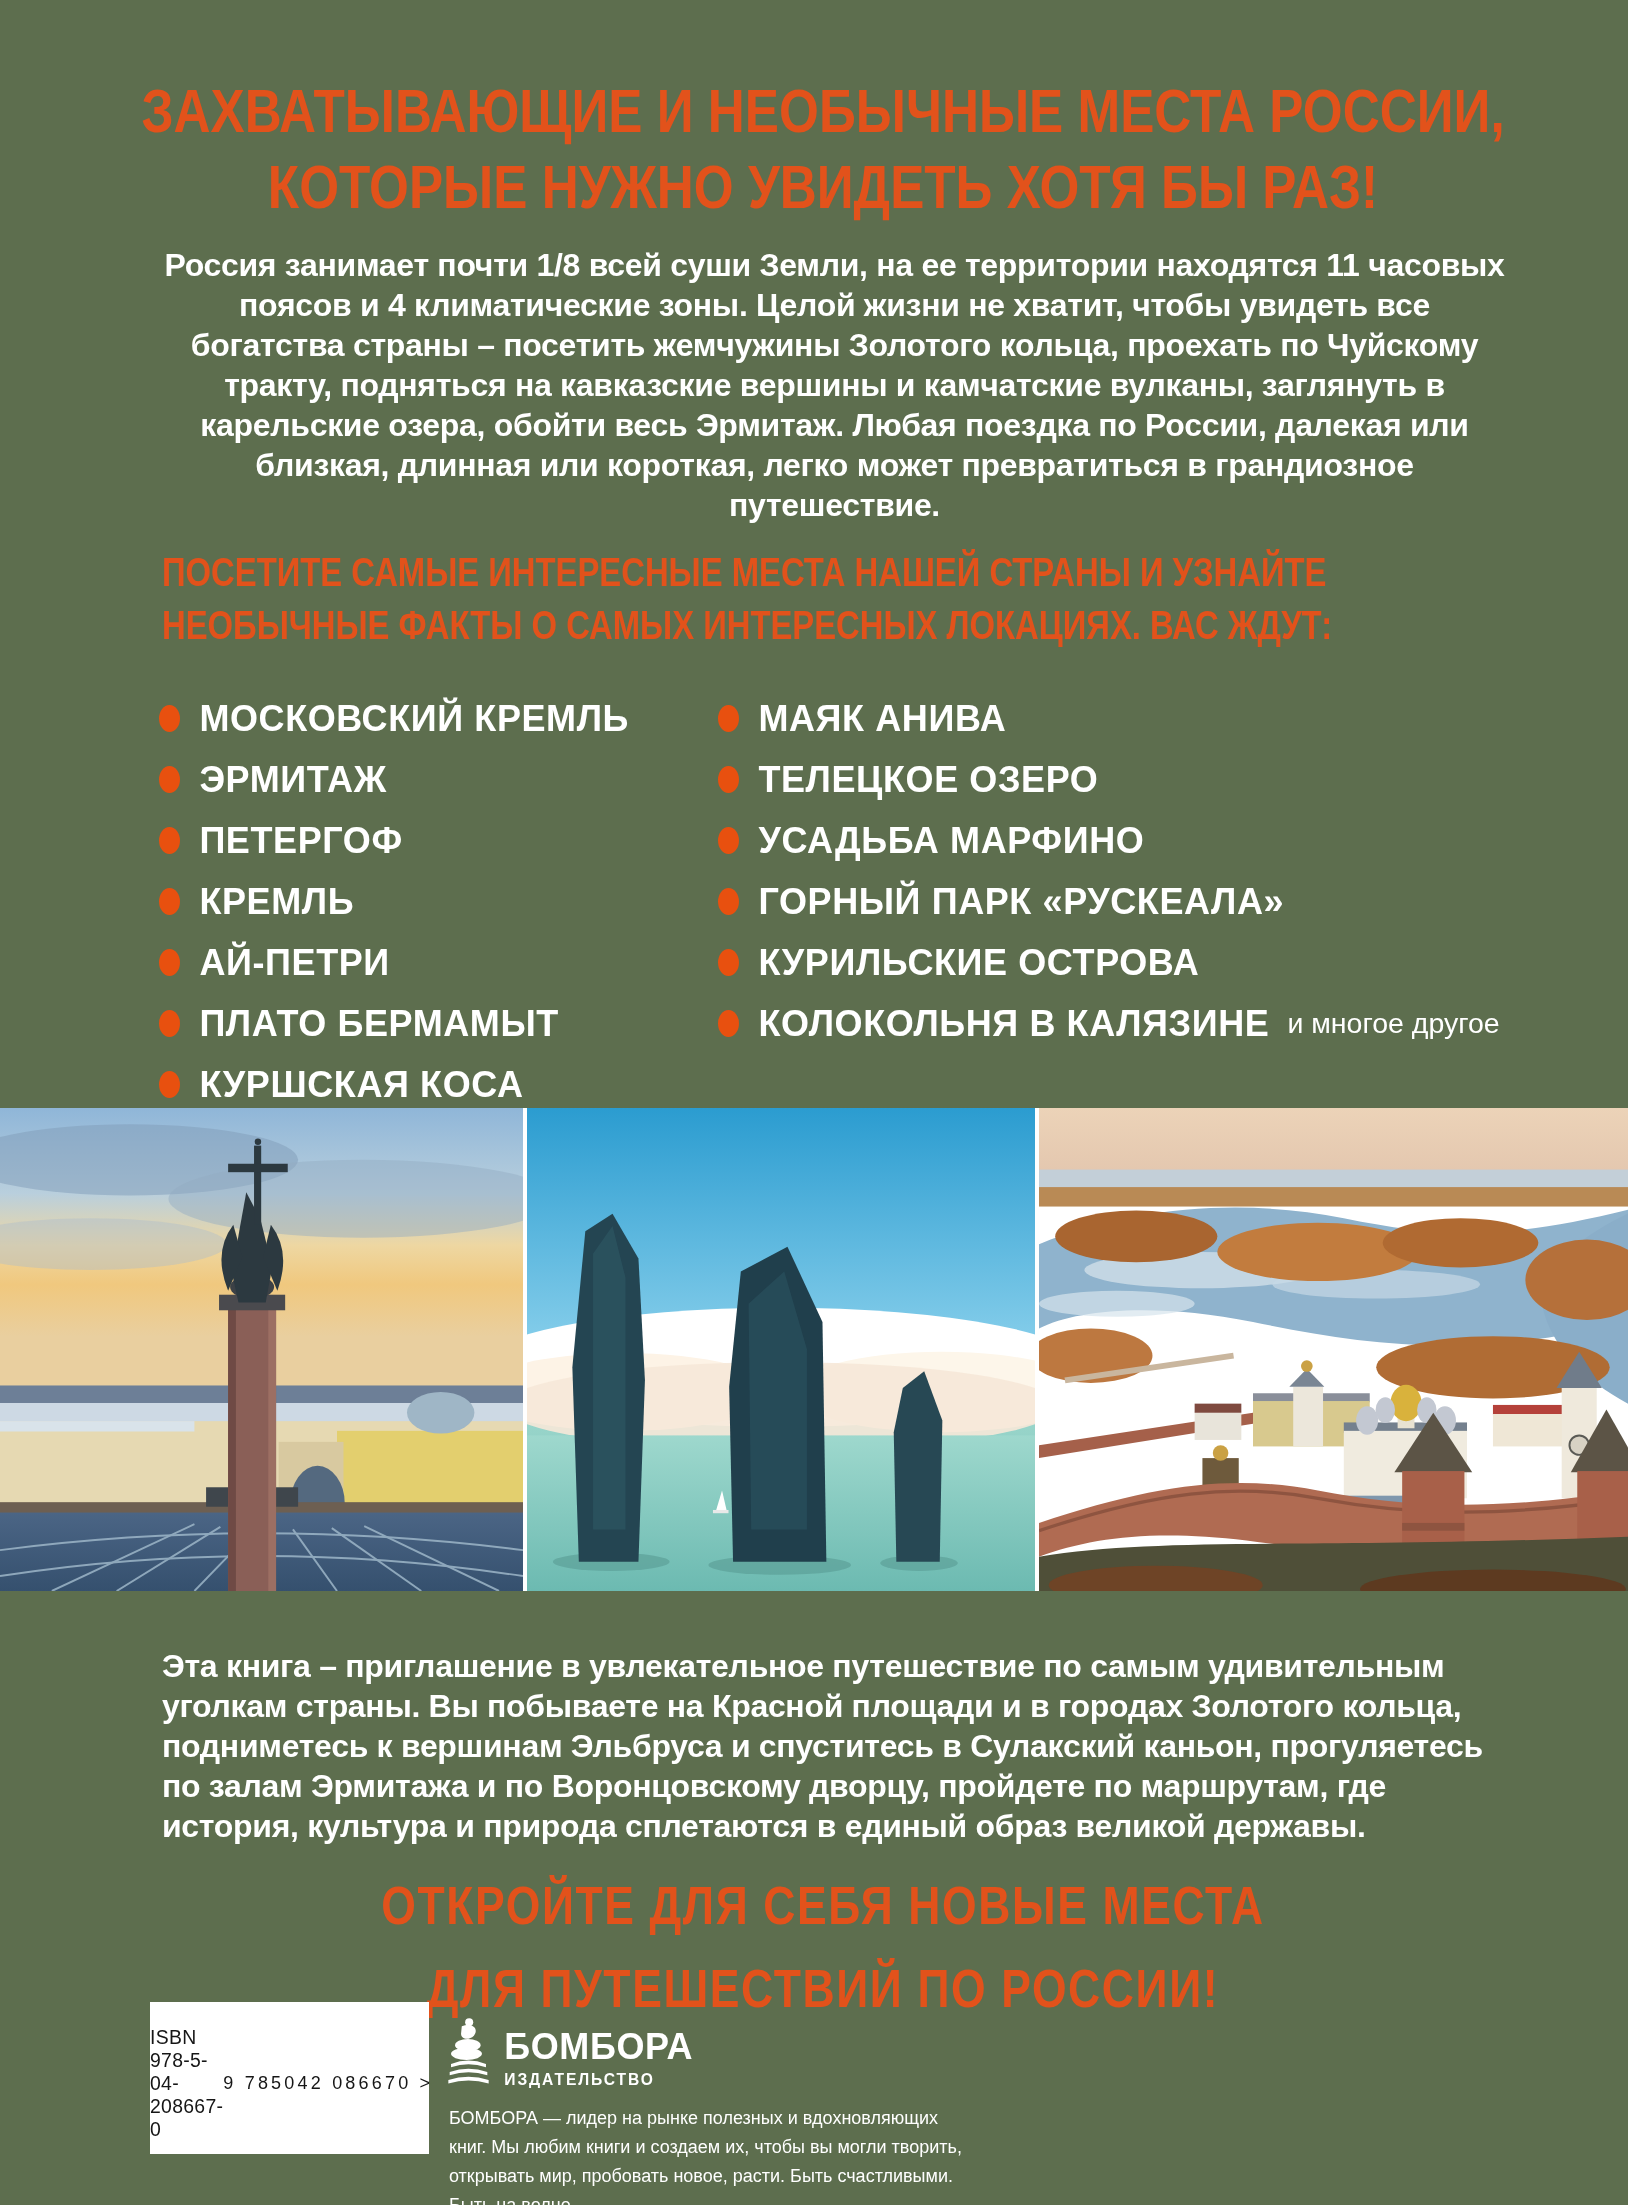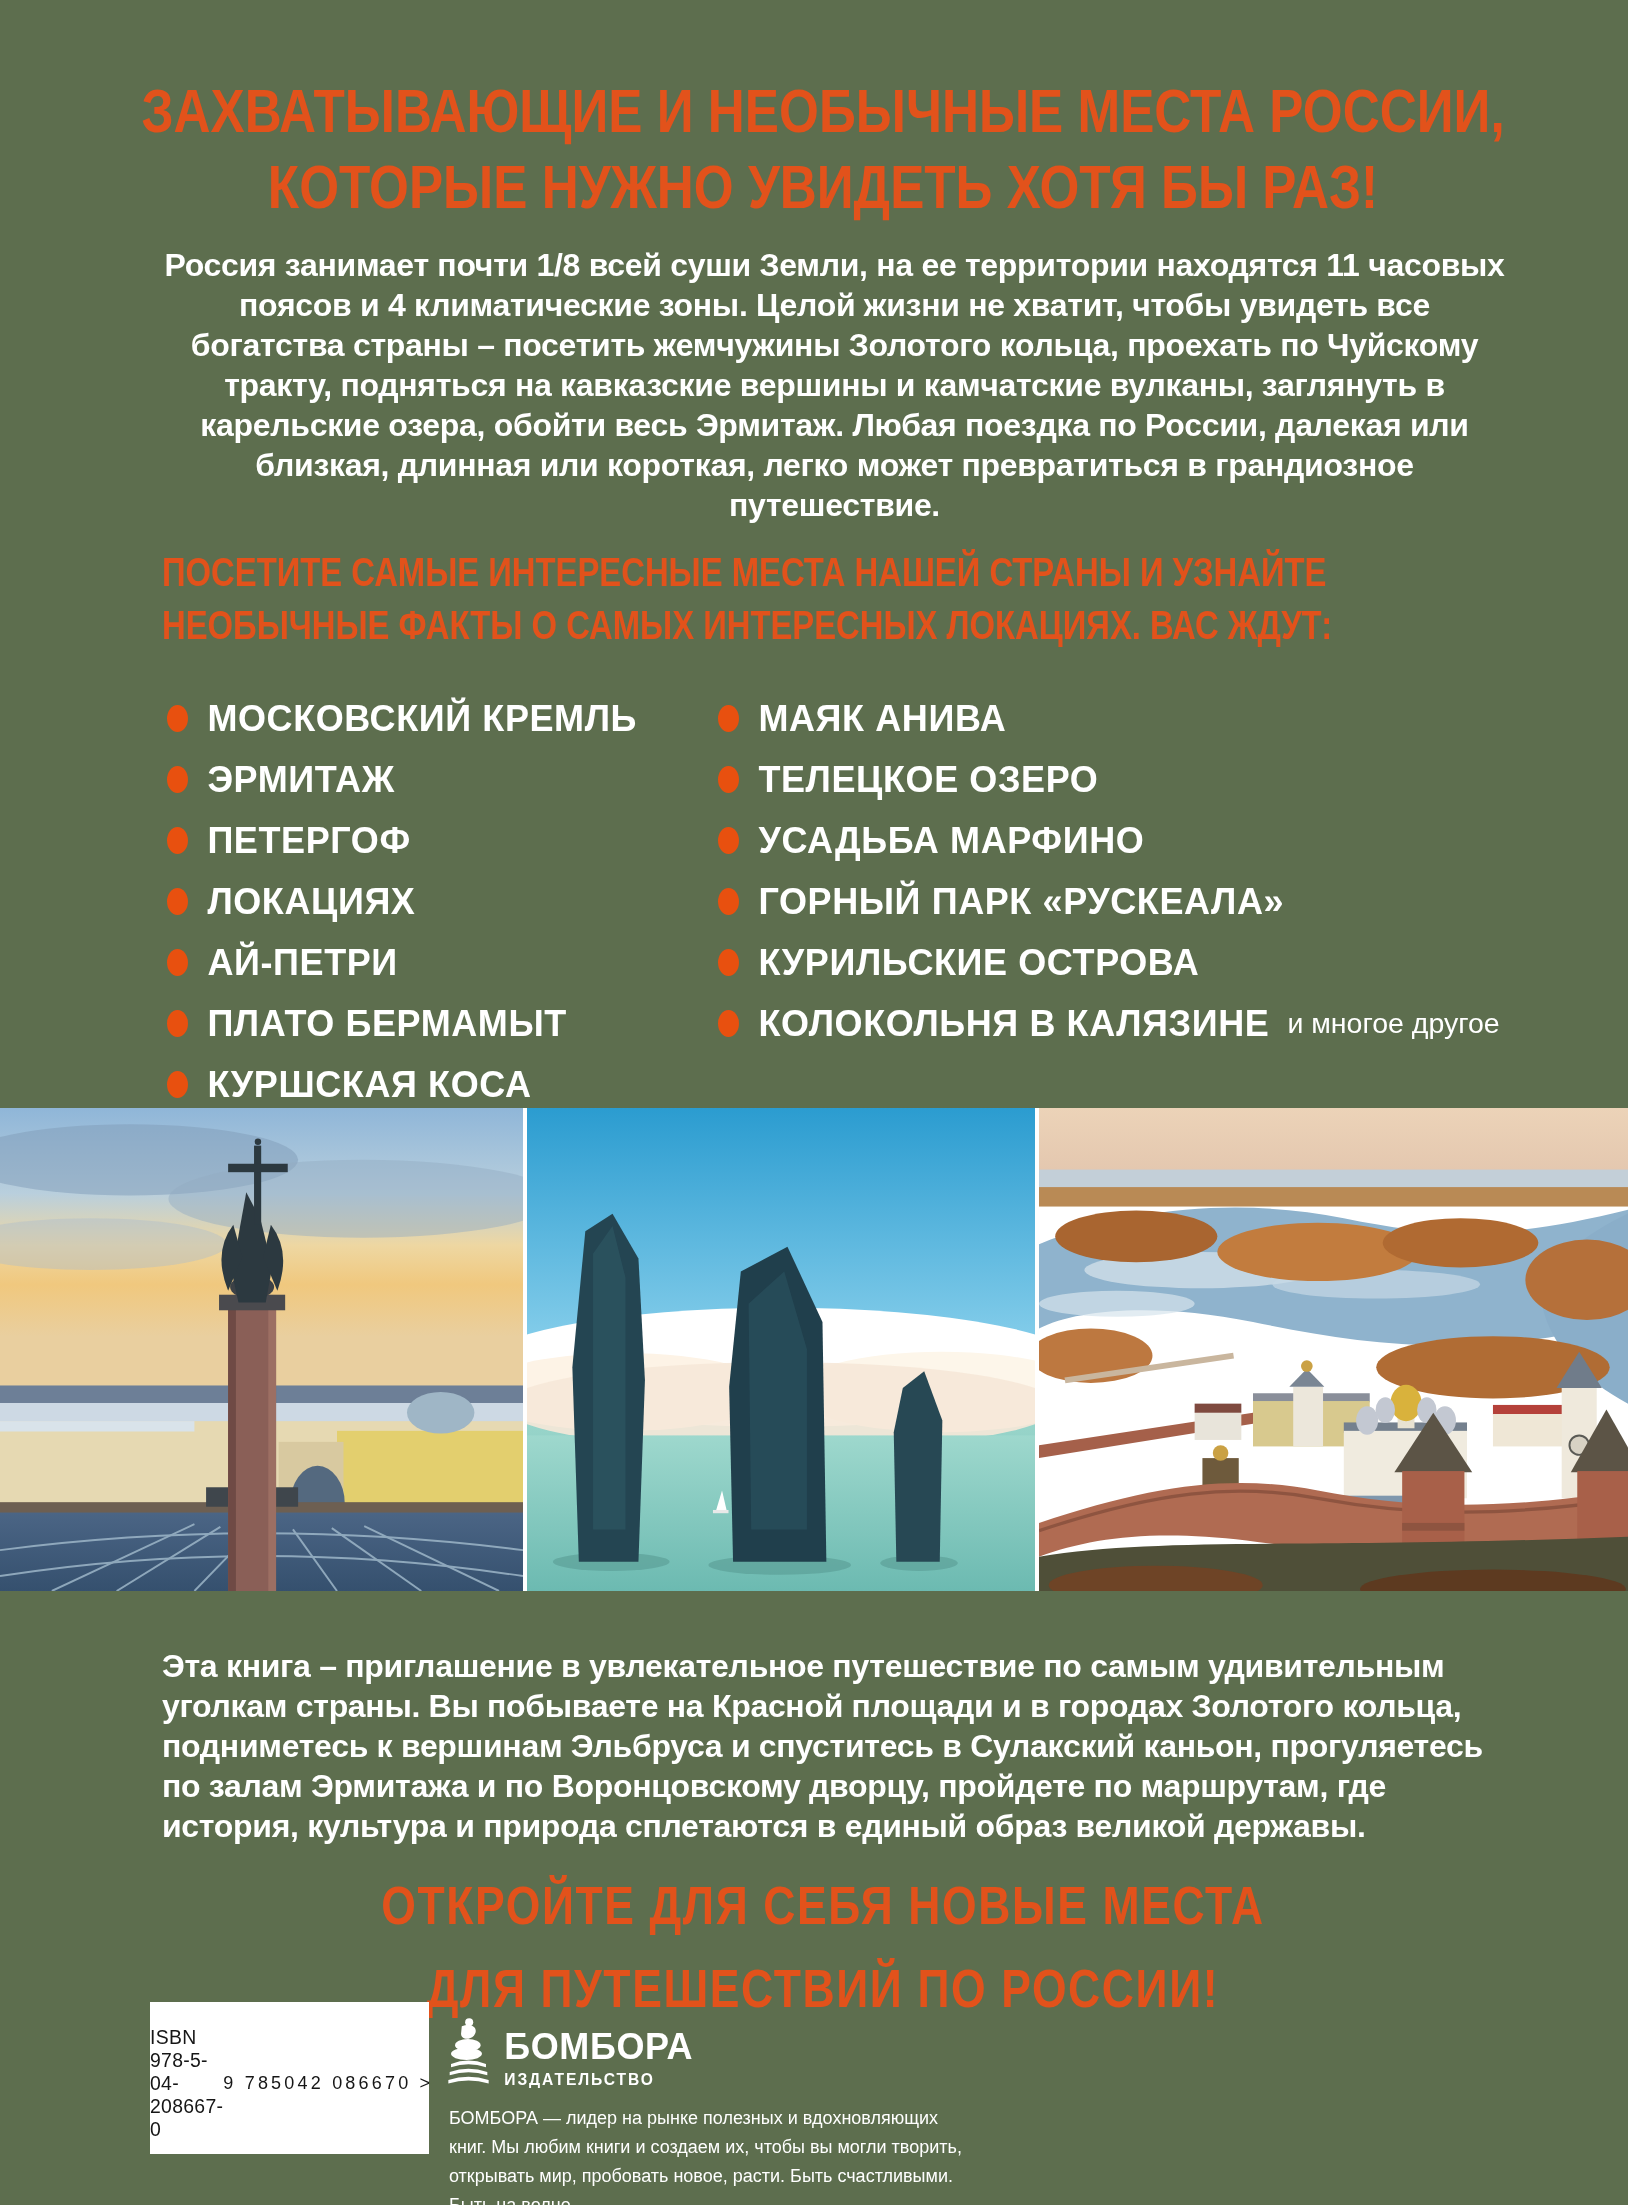--- a/index.html
+++ b/index.html
@@ -26,21 +26,21 @@
   .outro{top:1646px;}
   
   .subheading{
     position:absolute; top:546px; left:162px;
     color:#e2521b; font-weight:bold; font-size:40px; line-height:53px;
     transform:scaleX(0.82); transform-origin:0 0;
   }
   .subheading div{white-space:nowrap;}
   
   .list{position:absolute; top:688px; margin:0; padding:0; list-style:none;}
-  .list-left{left:167px;}
+  .list-left{left:159px;}
   .list-right{left:718px;}
   .li{display:flex; align-items:center; height:61px;}
   .dot{
     flex:0 0 auto; width:21px; height:27px; border-radius:50%;
     background:#e8500f; margin-right:19.4px;
   }
   .li-label{
     color:#ffffff; font-weight:bold; font-size:36px;
     letter-spacing:0.6px; white-space:nowrap;
   }
@@ -112,21 +112,21 @@
     <li class="li">
         <span class="dot"></span>
         <span class="li-label">ЭРМИТАЖ</span>
       </li>
     <li class="li">
         <span class="dot"></span>
         <span class="li-label">ПЕТЕРГОФ</span>
       </li>
     <li class="li">
         <span class="dot"></span>
-        <span class="li-label">ЛОКАЦИЯХ</span>
+        <span class="li-label">КРЕМЛЬ</span>
       </li>
     <li class="li">
         <span class="dot"></span>
         <span class="li-label">АЙ-ПЕТРИ</span>
       </li>
     <li class="li">
         <span class="dot"></span>
         <span class="li-label">ПЛАТО БЕРМАМЫТ</span>
       </li>
     <li class="li">

